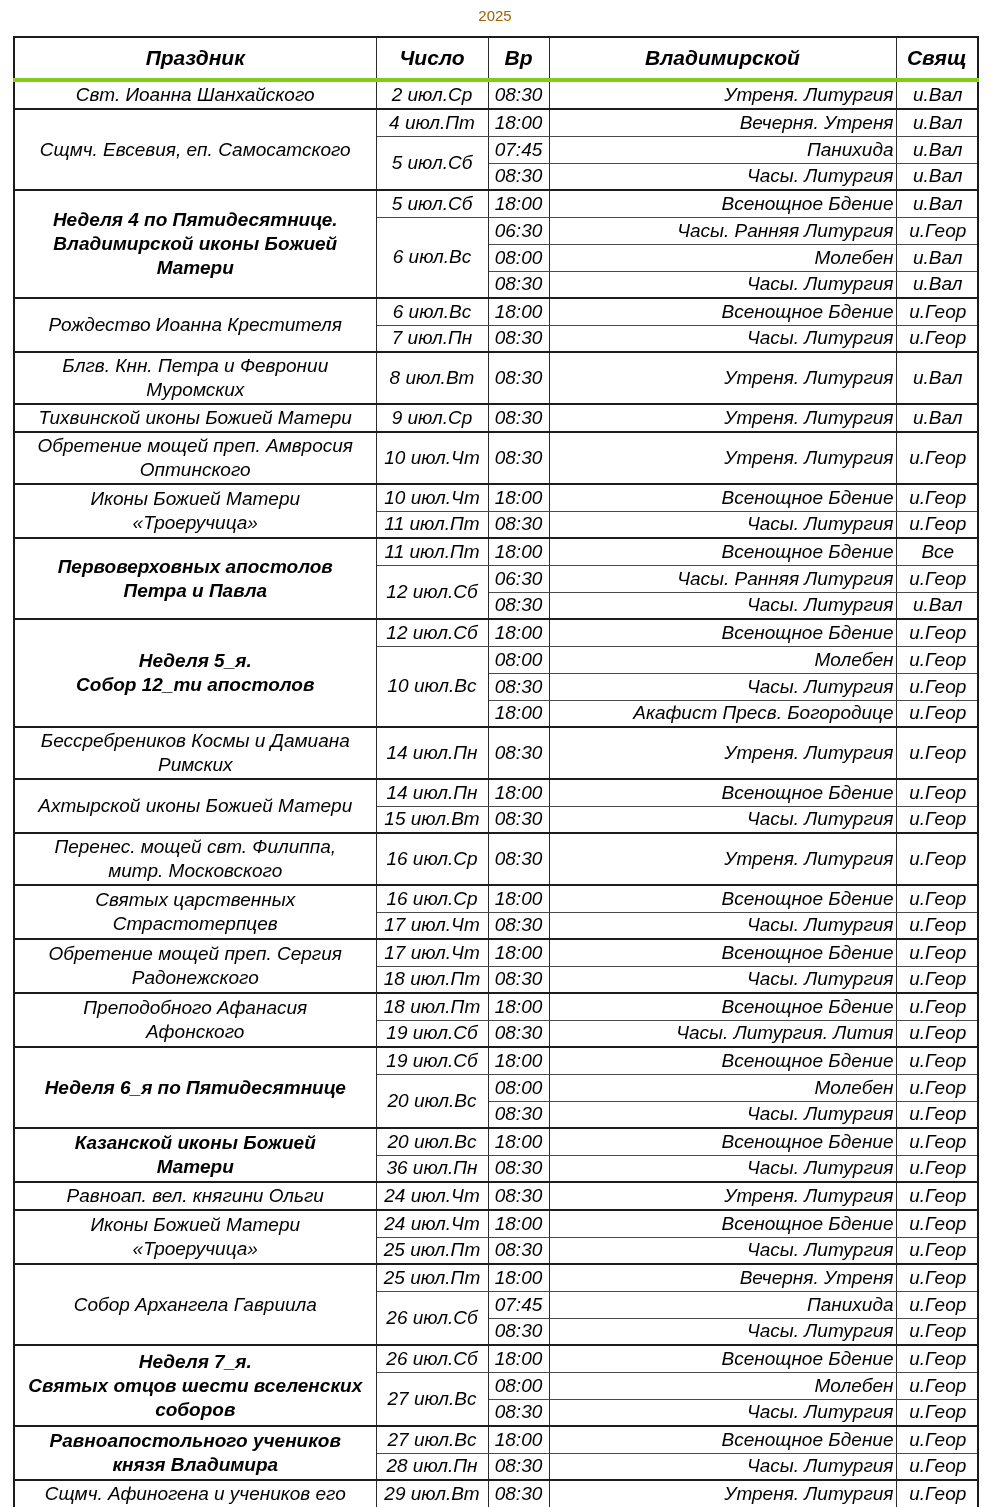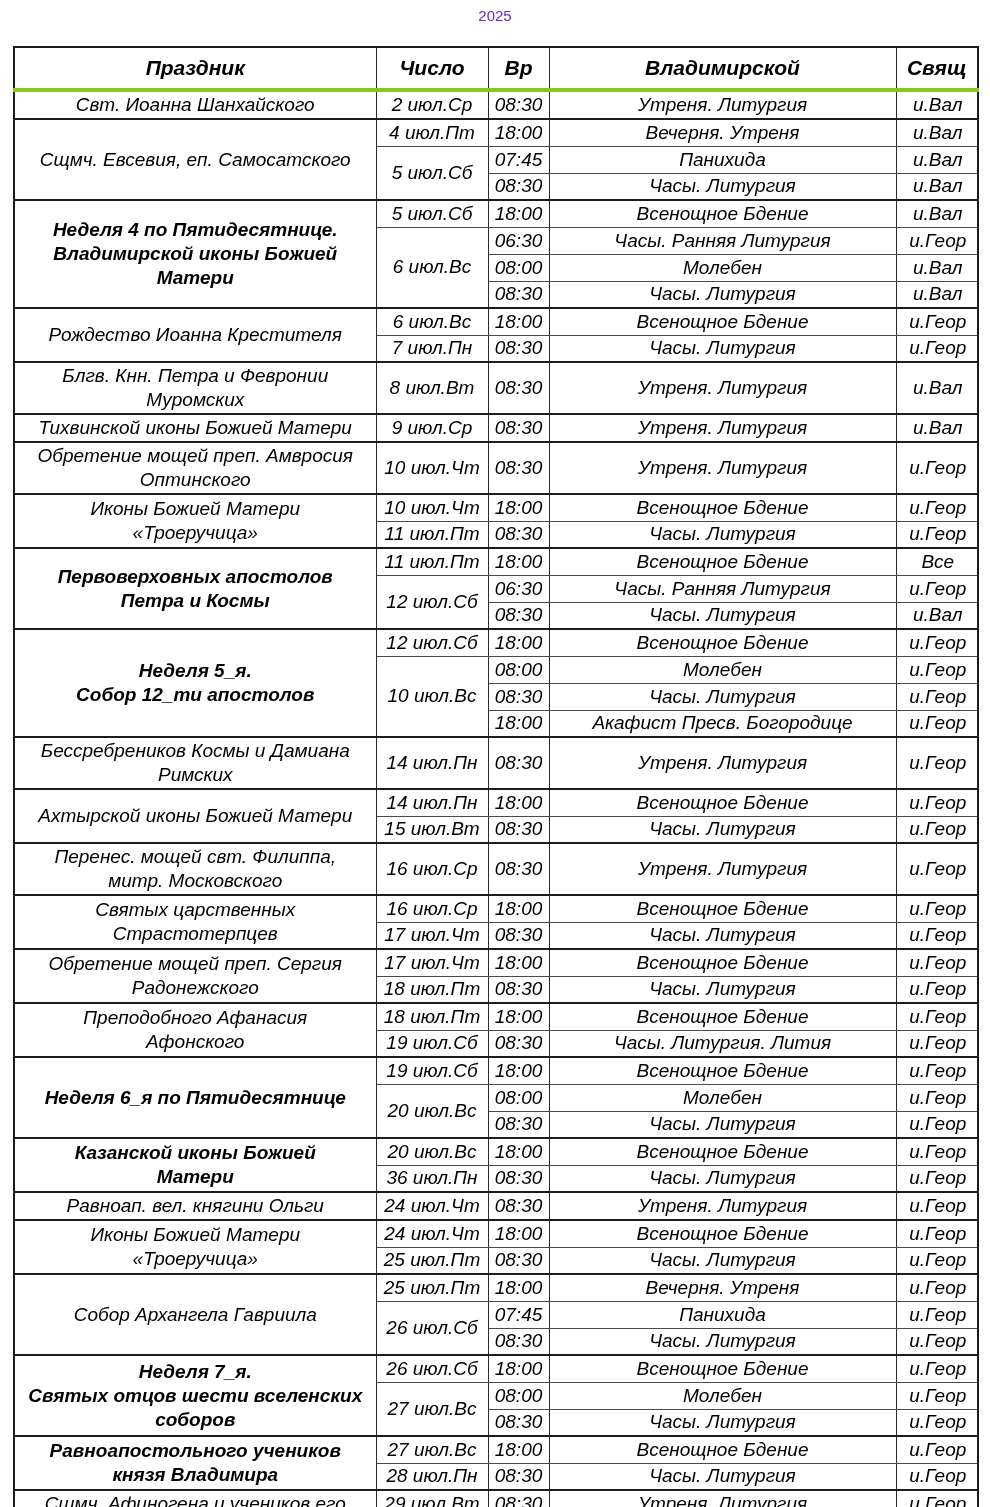--- a/index.html
+++ b/index.html
@@ -15,22 +15,22 @@
     font-family: "Liberation Sans", "DejaVu Sans", sans-serif;
     color: #000;
     overflow: hidden;
     box-sizing: border-box;
   }
   .year-title {
     text-align: center;
     font-size: 15px;
     line-height: 18px;
     padding-top: 7px;
-    margin-bottom: 21px;
-    color: #6d28d9;
+    margin-bottom: 11px;
+    color: #a16207;
   }
   table.schedule {
     border-collapse: collapse;
     table-layout: fixed;
     margin-left: 13px;
     width: 964px;
     border: 2px solid #1c1c1c;
   }
   col.c-holiday { width: 362px; }
   col.c-date    { width: 112px; }
@@ -65,21 +65,21 @@
     padding: 0 2px;
     text-align: center;
   }
   td.holiday-cell {
     white-space: pre-line;
     line-height: 24px;
     padding: 1px 4px;
   }
   td.holiday-cell.bold { font-weight: bold; }
   td.service-cell {
-    text-align: center;
+    text-align: right;
   }
   td.time-cell { padding: 0 1px; }
   td.priest-cell { padding: 0 6px 0 8px; }
   tr.block-start td { border-top: 2px solid #1c1c1c; }
 </style>
 </head>
 <body>
 
 <div class="page">
   <div class="year-title">2025</div>
@@ -196,21 +196,21 @@
           <td class="priest-cell">и.Геор</td>
         </tr>
         <tr>
           <td class="date-cell">11 июл.Пт</td>
           <td class="time-cell">08:30</td>
           <td class="service-cell">Часы. Литургия</td>
           <td class="priest-cell">и.Геор</td>
         </tr>
         <tr class="block-start">
           <td class="holiday-cell bold" rowspan="3">Первоверховных апостолов
-Петра и Космы</td>
+Петра и Павла</td>
           <td class="date-cell">11 июл.Пт</td>
           <td class="time-cell">18:00</td>
           <td class="service-cell">Всенощное Бдение</td>
           <td class="priest-cell">Все</td>
         </tr>
         <tr>
           <td class="date-cell" rowspan="2">12 июл.Сб</td>
           <td class="time-cell">06:30</td>
           <td class="service-cell">Часы. Ранняя Литургия</td>
           <td class="priest-cell">и.Геор</td>

